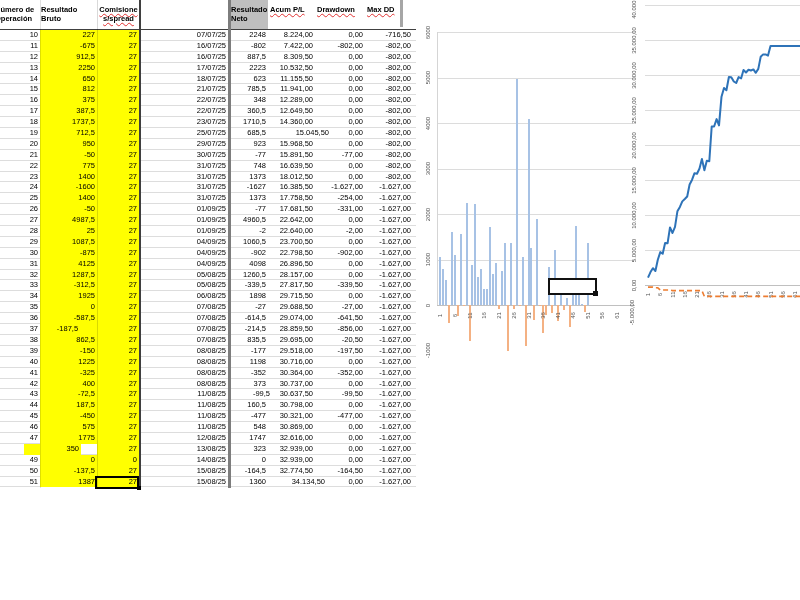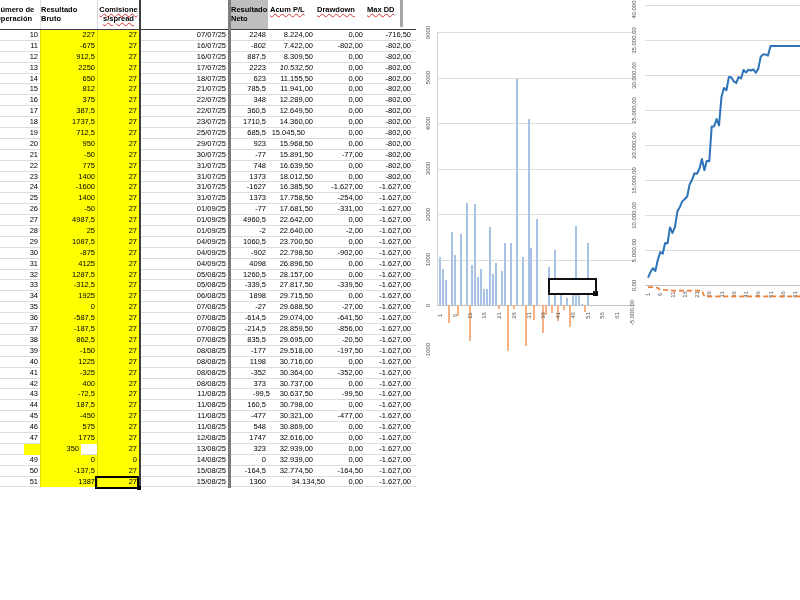--- a/index.html
+++ b/index.html
@@ -80,21 +80,21 @@
           <div class="tcell" style="left: 268px; width: 47px;">8.309,50</div>
           <div class="tcell" style="left: 316px; width: 49px;">0,00</div>
           <div class="tcell" style="left: 366px; width: 47px;">-802,00</div>
         </div>
         <div class="trow">
           <div class="tcell" style="left: 0px; width: 40px;">13</div>
           <div class="tcell ylw" style="left: 40px; width: 57px;">2250</div>
           <div class="tcell ylw" style="left: 97px; width: 42px;">27</div>
           <div class="tcell" style="left: 186px; width: 42px;">17/07/25</div>
           <div class="tcell" style="left: 232px; width: 36px;">2223</div>
-          <div class="tcell" style="left: 268px; width: 47px; font-style: italic;">10.532,50</div>
+          <div class="tcell" style="left: 268px; width: 47px;">10.532,50</div>
           <div class="tcell" style="left: 316px; width: 49px;">0,00</div>
           <div class="tcell" style="left: 366px; width: 47px;">-802,00</div>
         </div>
         <div class="trow">
           <div class="tcell" style="left: 0px; width: 40px;">14</div>
           <div class="tcell ylw" style="left: 40px; width: 57px;">650</div>
           <div class="tcell ylw" style="left: 97px; width: 42px;">27</div>
           <div class="tcell" style="left: 186px; width: 42px;">18/07/25</div>
           <div class="tcell" style="left: 232px; width: 36px;">623</div>
           <div class="tcell" style="left: 268px; width: 47px;">11.155,50</div>
@@ -140,21 +140,21 @@
           <div class="tcell" style="left: 268px; width: 47px;">14.360,00</div>
           <div class="tcell" style="left: 316px; width: 49px;">0,00</div>
           <div class="tcell" style="left: 366px; width: 47px;">-802,00</div>
         </div>
         <div class="trow">
           <div class="tcell" style="left: 0px; width: 40px;">19</div>
           <div class="tcell ylw" style="left: 40px; width: 57px;">712,5</div>
           <div class="tcell ylw" style="left: 97px; width: 42px;">27</div>
           <div class="tcell" style="left: 186px; width: 42px;">25/07/25</div>
           <div class="tcell" style="left: 232px; width: 36px;">685,5</div>
-          <div class="tcell" style="left: 260px; width: 47px; text-align: right;">15.045,50</div>
+          <div class="tcell" style="left: 284px; width: 47px; text-align: right;">15.045,50</div>
           <div class="tcell" style="left: 316px; width: 49px;">0,00</div>
           <div class="tcell" style="left: 366px; width: 47px;">-802,00</div>
         </div>
         <div class="trow">
           <div class="tcell" style="left: 0px; width: 40px;">20</div>
           <div class="tcell ylw" style="left: 40px; width: 57px;">950</div>
           <div class="tcell ylw" style="left: 97px; width: 42px;">27</div>
           <div class="tcell" style="left: 186px; width: 42px;">29/07/25</div>
           <div class="tcell" style="left: 232px; width: 36px;">923</div>
           <div class="tcell" style="left: 268px; width: 47px;">15.968,50</div>
@@ -316,21 +316,21 @@
           <div class="tcell ylw" style="left: 40px; width: 57px;">-587,5</div>
           <div class="tcell ylw" style="left: 97px; width: 42px;">27</div>
           <div class="tcell" style="left: 186px; width: 42px;">07/08/25</div>
           <div class="tcell" style="left: 232px; width: 36px;">-614,5</div>
           <div class="tcell" style="left: 268px; width: 47px;">29.074,00</div>
           <div class="tcell" style="left: 316px; width: 49px;">-641,50</div>
           <div class="tcell" style="left: 366px; width: 47px;">-1.627,00</div>
         </div>
         <div class="trow">
           <div class="tcell" style="left: 0px; width: 40px;">37</div>
-          <div class="tcell ylw" style="left: 40px; width: 57px;">-187,5</div>
+          <div class="tcell ylw" style="left: 40px; width: 57px; text-align: center;">-187,5</div>
           <div class="tcell ylw" style="left: 97px; width: 42px;">27</div>
           <div class="tcell" style="left: 186px; width: 42px;">07/08/25</div>
           <div class="tcell" style="left: 232px; width: 36px;">-214,5</div>
           <div class="tcell" style="left: 268px; width: 47px;">28.859,50</div>
           <div class="tcell" style="left: 316px; width: 49px;">-856,00</div>
           <div class="tcell" style="left: 366px; width: 47px;">-1.627,00</div>
         </div>
         <div class="trow">
           <div class="tcell" style="left: 0px; width: 40px;">38</div>
           <div class="tcell ylw" style="left: 40px; width: 57px;">862,5</div>

